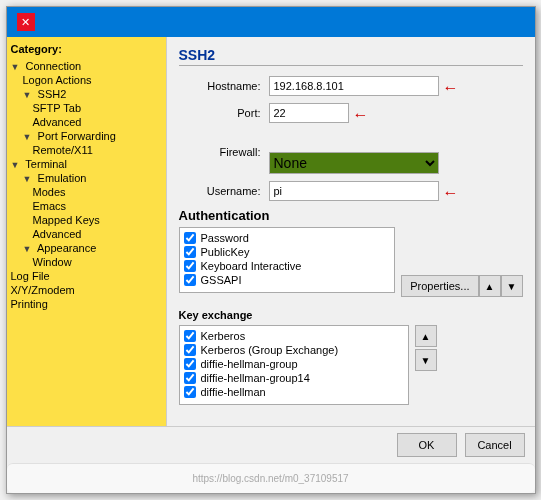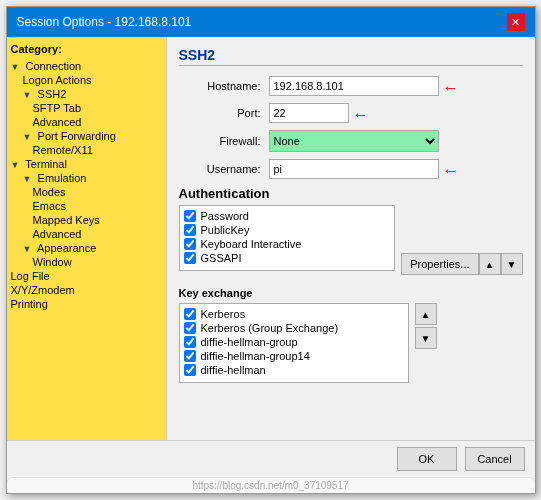--- a/index.html
+++ b/index.html
@@ -112,22 +112,23 @@
       height: 20px;
       border: 1px solid #aaa;
       padding: 1px 4px;
       font-size: 11px;
       background: white;
     }
     .form-select {
       width: 170px;
       height: 22px;
       border: 1px solid #aaa;
-      font-size: 11px;
-      background: #86efac;
+      font-size: 14px;
+      background: #4d7c0f;
+      margin-top: 22px;
     }
     .red-arrow {
       color: #cc0000;
       font-size: 16px;
       margin-left: 4px;
       font-weight: bold;
     }
     .auth-section {
       margin-top: 4px;
       margin-bottom: 8px;
@@ -231,33 +232,32 @@
       height: 24px;
       background: #e0e0e0;
       border: 1px solid #aaa;
       cursor: pointer;
       font-size: 11px;
     }
     .watermark {
       text-align: center;
       font-size: 10px;
       color: #aaa;
-      padding: 2px;
+      padding: 9px;
       background: #f8f8f8;
       border-top: 1px solid #e0e0e0;
       border-radius: 6px;
     }
   </style>
 </head>
 <body>
 
 <div class="dialog">
 
   <div class="title-bar">
-    <span>Session Options - 192.168.8.101</span>
     <button class="title-bar-close">✕</button>
   </div>
 
   <div class="dialog-body">
 
     <div class="left-panel">
       <div class="category-label">Category:</div>
 
       <div class="tree-item">
         <span class="expand-icon">▼</span> Connection

